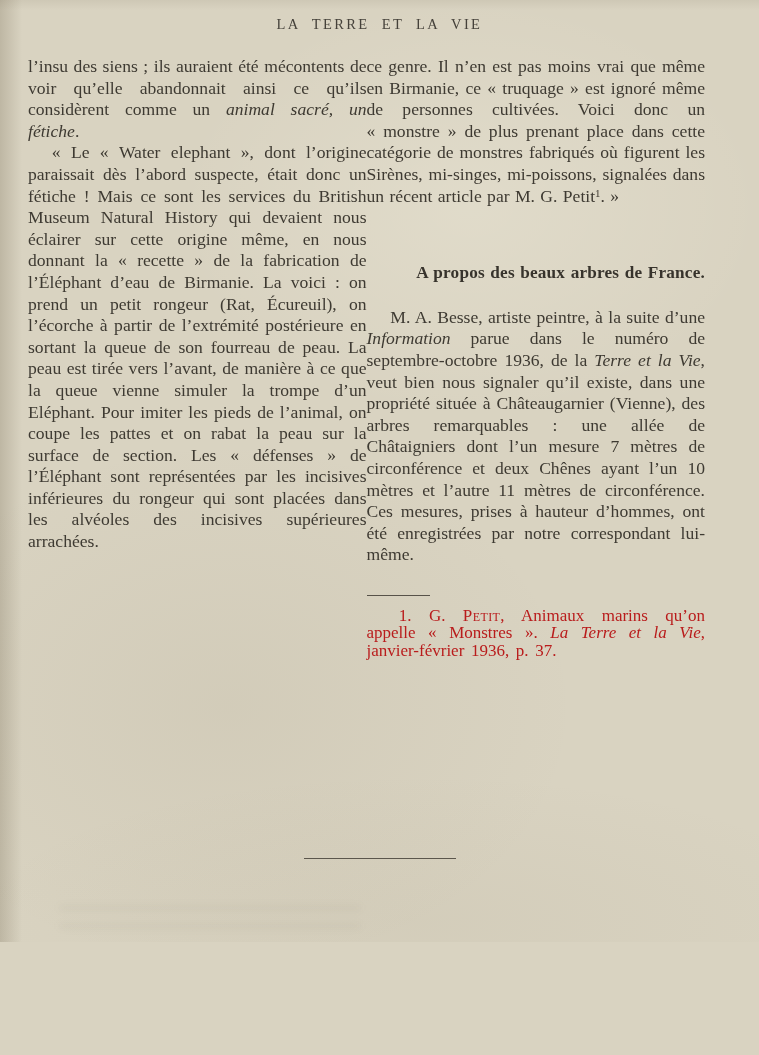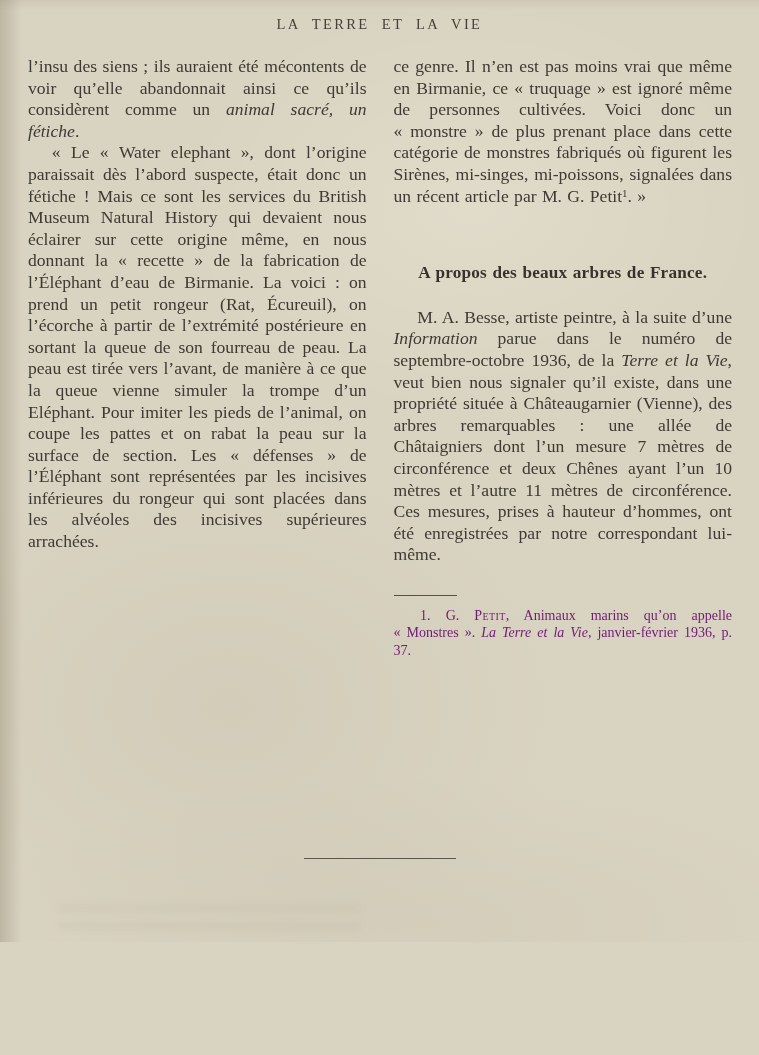--- a/index.html
+++ b/index.html
@@ -28,21 +28,20 @@
     text-align: center;
     font-size: 14.5px;
     letter-spacing: 2.4px;
     word-spacing: 6px;
     color: #45413a;
   }
   .columns {
     position: absolute;
     top: 56px; left: 28px; width: 704px;
     display: flex;
-    gap: 27px;
   }
   .col {
     width: 338.5px;
     font-size: 17.6px;
     line-height: 21.6px;
     text-align: justify;
     word-spacing: 0.055em;
     hyphens: auto;
   }
   .col p { margin: 0; text-indent: 1.35em; }
@@ -54,35 +53,35 @@
     line-height: 0;
     vertical-align: baseline;
     position: relative;
     top: -0.45em;
   }
   .section-heading {
     font-size: 17.2px;
     font-weight: 700;
     color: #37332c;
     margin: 55px 0 23px 0;
-    text-align: center;
+    text-align: right;
     text-indent: 0;
     letter-spacing: 0.2px;
   }
   .footnote-rule {
     width: 63px;
     border: none;
     border-top: 1.4px solid #575249;
     margin: 29px 0 11px 0;
   }
   .footnote {
-    font-size: 14px;
+    font-size: 17px;
     line-height: 17.6px;
     word-spacing: 0.14em;
-    color: #701a75;
+    color: #b91c1c;
   }
   .footnote p { text-indent: 1.9em; margin: 0; }
   .center-divider {
     position: absolute;
     top: 858px; left: 304px; width: 152px;
     border-top: 1.3px solid #5b564c;
   }
   .edge-shadow-left {
     position: absolute; top: 0; left: 0; bottom: 0; width: 22px;
     background: linear-gradient(to right, rgba(82,70,46,0.20), rgba(82,70,46,0.0));

